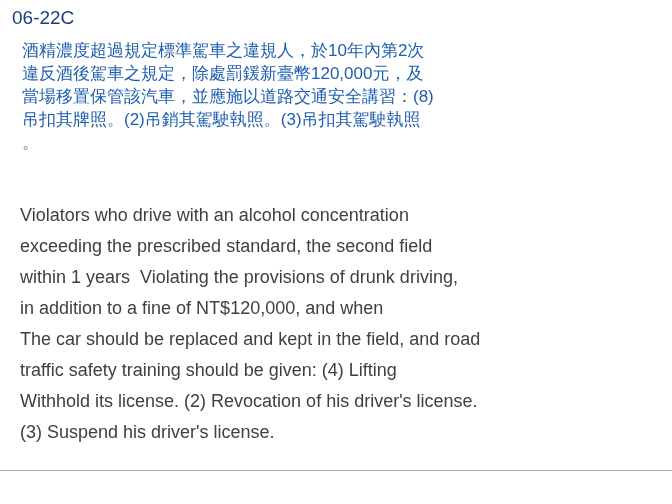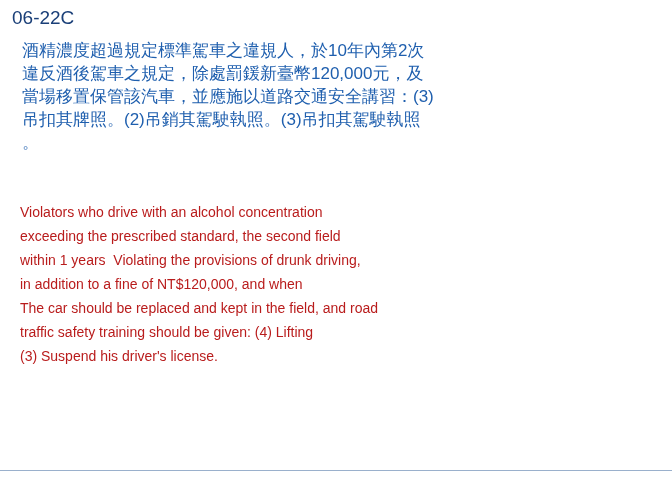--- a/index.html
+++ b/index.html
@@ -40,23 +40,23 @@
     letter-spacing: 0px;
   }
   .zh-block p {
     margin: 0;
   }
   .en-block {
     position: absolute;
     left: 20px;
     top: 200px;
     width: 645px;
-    font-size: 14px;
+    font-size: 18px;
     line-height: 1.72;
-    color: #b91c1c;
+    color: #404040;
   }
   .en-block p {
     margin: 0;
     white-space: pre;
   }
   .bottom-rule {
     position: absolute;
     left: 0;
     right: 0;
     bottom: 33px;
@@ -67,30 +67,31 @@
 </head>
 <body>
 
 <div class="slide">
 
   <div class="slide-id">06-22C</div>
 
   <div class="zh-block">
     <p>酒精濃度超過規定標準駕車之違規人，於10年內第2次</p>
     <p>違反酒後駕車之規定，除處罰鍰新臺幣120,000元，及</p>
-    <p>當場移置保管該汽車，並應施以道路交通安全講習：(3)</p>
+    <p>當場移置保管該汽車，並應施以道路交通安全講習：(8)</p>
     <p>吊扣其牌照。(2)吊銷其駕駛執照。(3)吊扣其駕駛執照</p>
     <p>。</p>
   </div>
 
   <div class="en-block">
     <p>Violators who drive with an alcohol concentration</p>
     <p>exceeding the prescribed standard, the second field</p>
     <p>within 1 years  Violating the provisions of drunk driving,</p>
     <p>in addition to a fine of NT$120,000, and when</p>
     <p>The car should be replaced and kept in the field, and road</p>
     <p>traffic safety training should be given: (4) Lifting</p>
+    <p>Withhold its license. (2) Revocation of his driver's license.</p>
     <p>(3) Suspend his driver's license.</p>
   </div>
 
   <div class="bottom-rule"></div>
 
 </div>
 
 </body></html>

